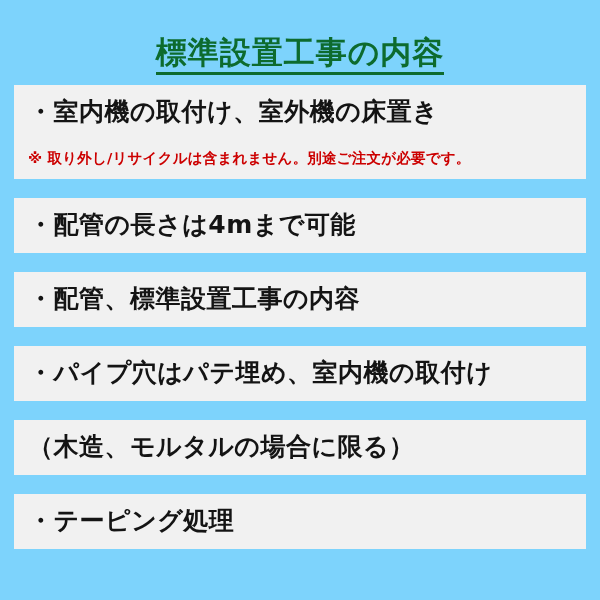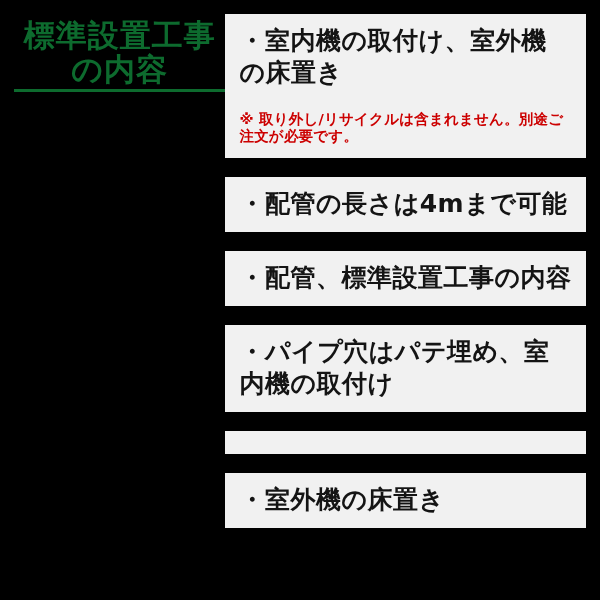--- a/index.html
+++ b/index.html
@@ -10,24 +10,24 @@
     width: 600px;
     height: 600px;
     background: #ffffff;
     font-family: "DejaVu Sans", "Liberation Sans", sans-serif;
     overflow: hidden;
   }
   .page {
     width: 600px;
     height: 600px;
     box-sizing: border-box;
-    padding: 14px 14px 0 14px;
+    padding: 31px 14px 0 14px;
     display: flex;
-    flex-direction: row;
-    background: #000000;
+    flex-direction: column;
+    background: #7dd3fc;
   }
   .title-wrap {
     text-align: center;
     padding: 4px 0 10px 0;
   }
   .title {
     display: inline-block;
     font-size: 31px;
     font-weight: bold;
     color: #0d6b2e;
@@ -84,20 +84,21 @@
 
     <div class="item">
       <div class="item-text">・配管、標準設置工事の内容</div>
     </div>
 
     <div class="item">
       <div class="item-text">・パイプ穴はパテ埋め、室内機の取付け</div>
     </div>
 
     <div class="item">
+      <div class="item-text line2">（木造、モルタルの場合に限る）</div>
     </div>
 
     <div class="item">
-      <div class="item-text">・室外機の床置き</div>
+      <div class="item-text">・テーピング処理</div>
     </div>
 
   </div>
 </div>
 
 </body></html>

